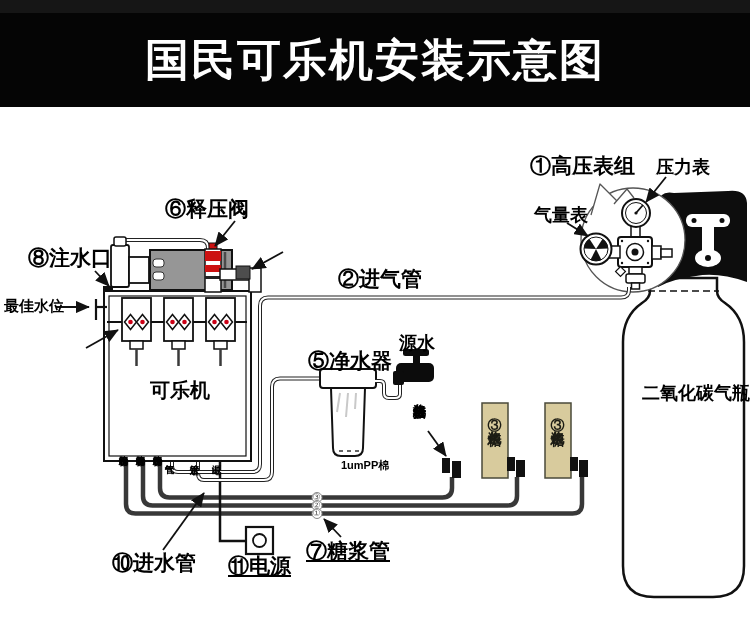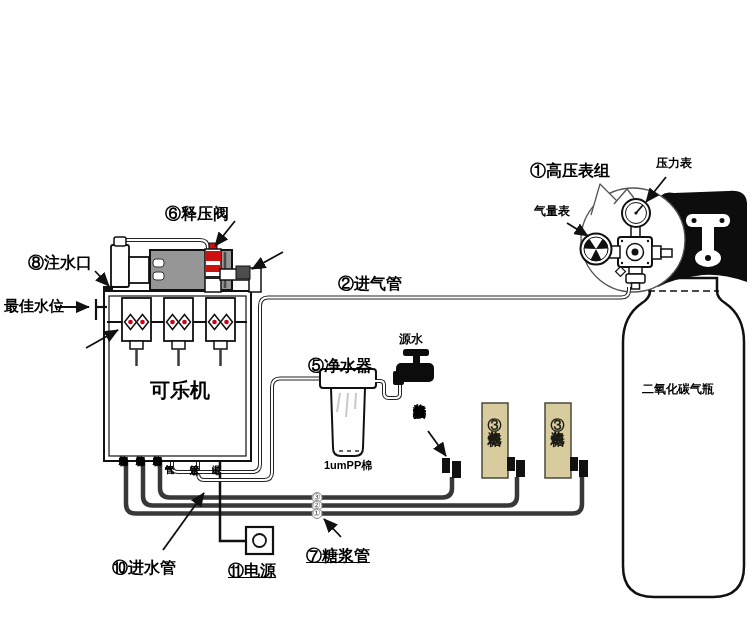--- a/index.html
+++ b/index.html
@@ -4,32 +4,36 @@
 <style>
   html,body{margin:0;padding:0;background:#fff;}
   #stage{position:relative;width:750px;height:619px;background:#fff;overflow:hidden;
          font-family:"Liberation Sans",sans-serif;}
   #hdr{position:absolute;left:0;top:0;width:750px;height:107px;background:#050505;z-index:3;}
   #hdr .strip{position:absolute;left:0;top:0;width:750px;height:13px;background:#161616;}
   #hdr .t{position:absolute;left:0;top:20px;width:750px;text-align:center;color:#fff;
           font-size:44px;font-weight:bold;letter-spacing:2px;line-height:80px;height:87px;}
   svg{position:absolute;left:0;top:0;z-index:1;}
   .lbl{position:absolute;z-index:2;color:#000;font-weight:bold;white-space:nowrap;line-height:1.15;}
-  .s18{font-size:16px;margin-top:8px;} .s15{font-size:15px;} .s14{font-size:12px;} .s16{font-size:20px;}
-  .s11{font-size:11px;font-weight:bold;}
+  .s18{font-size:21px;} .s15{font-size:15px;} .s14{font-size:18px;} .s16{font-size:20px;}
+  .s11{font-size:11px;font-weight:bold;margin-left:17px;}
   .vert{writing-mode:vertical-rl;text-orientation:upright;letter-spacing:0;}
   .port{font-size:9.5px;font-weight:bold;line-height:1.0;}
   .mark{font-size:9px;font-weight:normal;color:#555;line-height:1;z-index:2;}
   .packlbl{font-size:14px;color:#1c1c14;}
 </style>
 </head>
 <body>
 
 <div id="stage">
 
+  <div id="hdr">
+    <div class="strip"></div>
+    <div class="t">国民可乐机安装示意图</div>
+  </div>
 
   <svg width="750" height="619" viewBox="0 0 750 619">
     <defs>
       <marker id="ah" markerWidth="8" markerHeight="7" refX="7.5" refY="3.5" orient="auto">
         <path d="M0,0 L8,3.5 L0,7 Z" fill="#111"></path>
       </marker>
     </defs>
 
     <g fill="none" stroke="#383838" stroke-width="4.5">
       <path d="M160,458 V488 Q160,497.5 169.5,497.5 H442.5 Q452,497.5 452,488 V477"></path>

